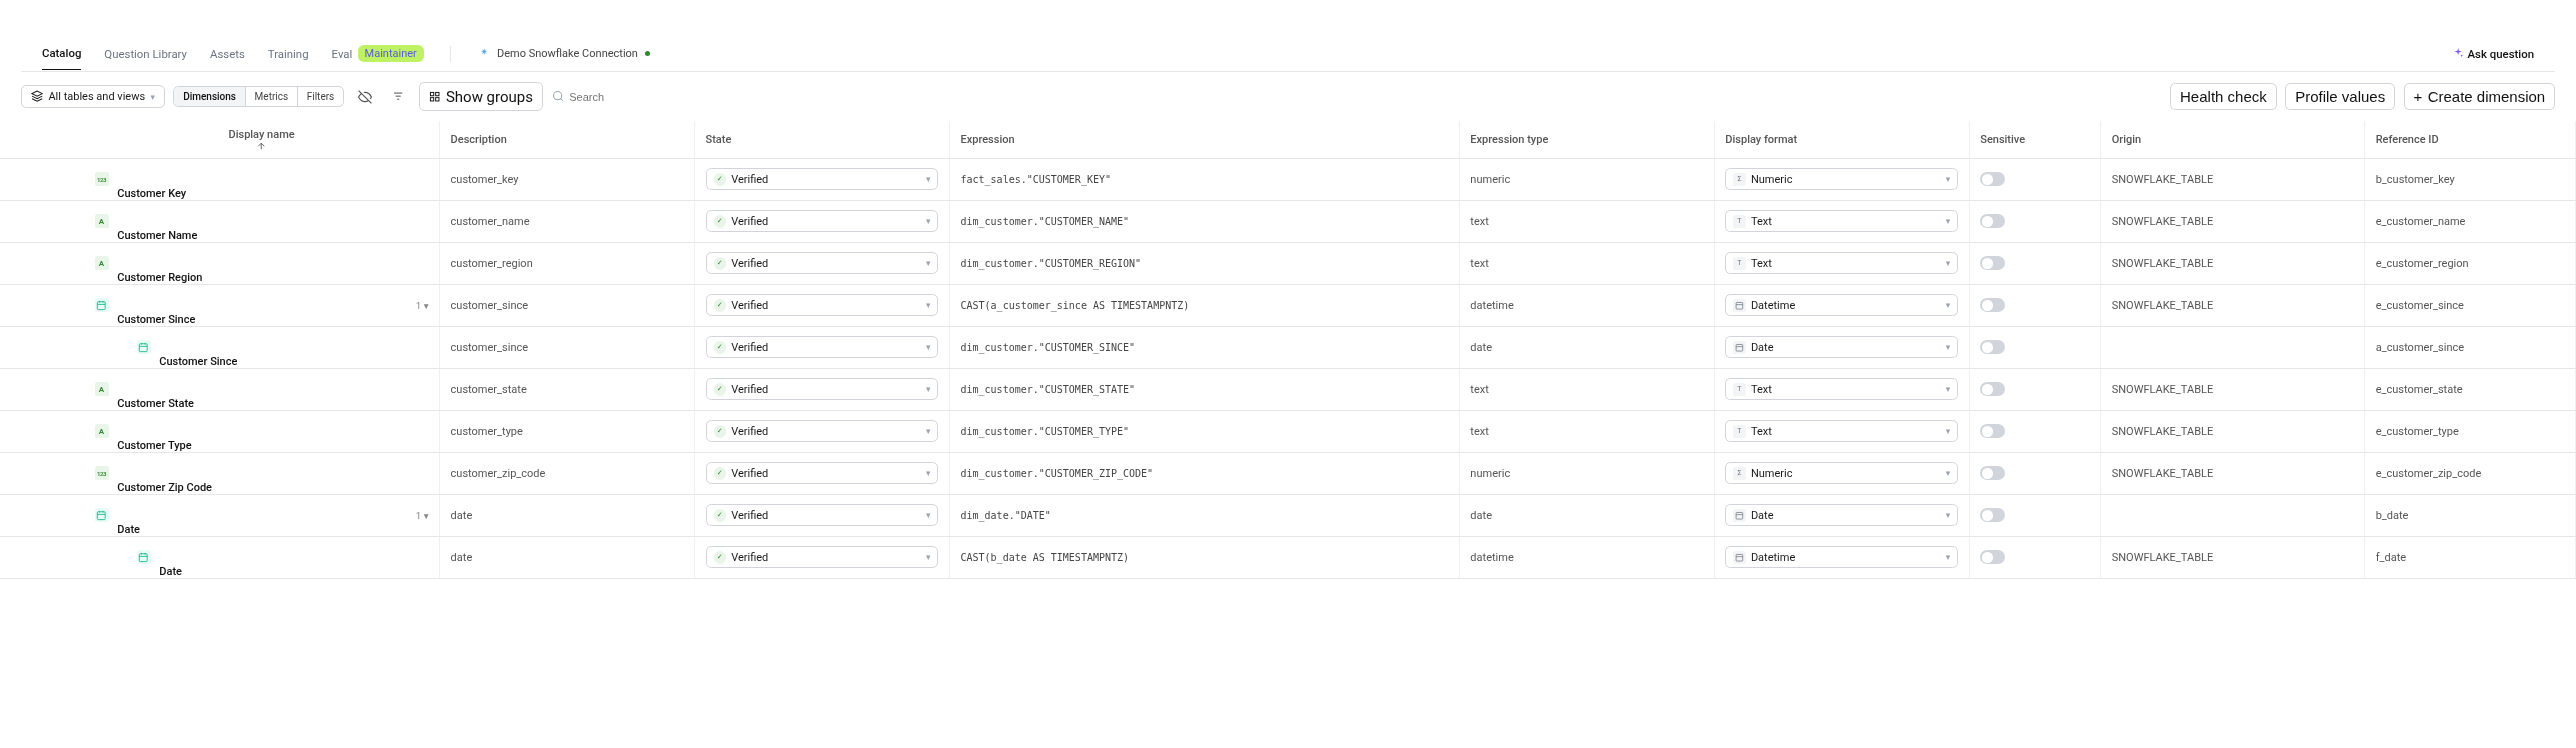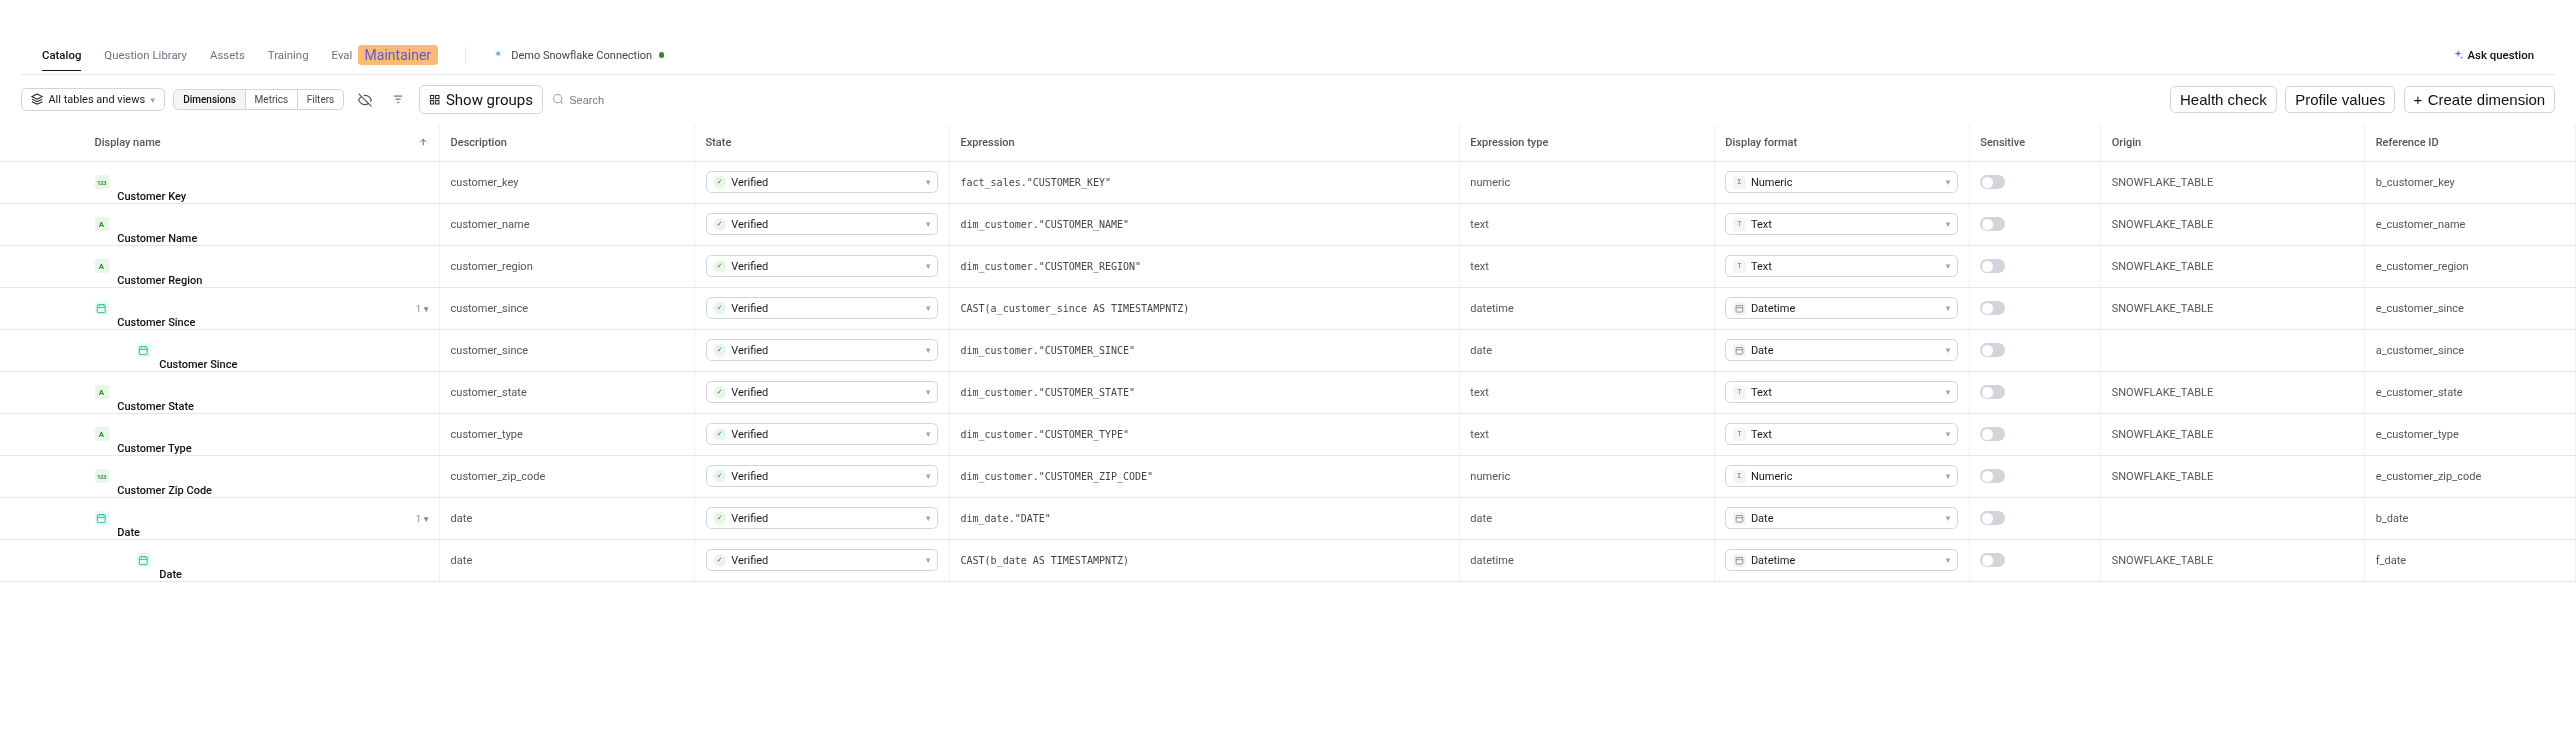--- a/index.html
+++ b/index.html
@@ -8,21 +8,21 @@
   
   .header { padding: 12.3px 21px 0 21px; }
   .breadcrumb { display: flex; align-items: center; gap: 10.5px; font-size: 11.4px; }
   .bc-icon { color: #555; }
   .bc-sep { color: #ccc; }
   .bc-item { color: #444; font-weight: 500; }
   .bc-current { color: #111; font-weight: 500; }
   .badge { font-size: 9.6px; padding: 1.8px 7px; border-radius: 3.5px; display: inline-block; }
   .badge-demo { background: #eef0ff; color: #5b5bd6; }
   .badge-ready { background: #e8f5e8; color: #2d8a2d; }
-  .badge-maintainer { background: #fdba74; color: #5b5bd6; font-size: 14px; }
+  .badge-maintainer { background: #bef264; color: #5b5bd6; font-size: 11px; border-radius: 6px; }
   
   
   .tabs-row { display: flex; align-items: center; justify-content: space-between; margin-top: 33px; padding: 0 21px; border-bottom: 0.9px solid #e5e7eb; }
   .tabs { display: flex; align-items: center; gap: 23px; }
   .tab { color: #6b7280; padding-bottom: 8.8px; cursor: pointer; display: flex; align-items: center; gap: 5.3px; }
   .tab.active { color: #111; font-weight: 500; border-bottom: 1.8px solid #111; }
   .connection { display: flex; align-items: center; gap: 7px; color: #444; font-size: 11px; padding-bottom: 8.8px; }
   .status-dot { width: 5.3px; height: 5.3px; border-radius: 50%; background: #2d8a2d; }
   .ask-btn { display: flex; align-items: center; gap: 3px; color: #111; font-weight: 500; cursor: pointer; padding-bottom: 8.8px; }
   
@@ -172,21 +172,21 @@
       <span>Create dimension</span>
     </button>
   </div>
 </div>
 
 <div class="table-wrap">
 <table>
   <thead>
     <tr>
       <th class="col-display">
-        <div class="th-inner" style="padding-left:84px;">
+        <div class="th-inner" style="padding-left:84px;flex-direction:column;">
           <span>Display name</span>
           <span>
             <svg width="10.5" height="10.5" viewBox="0 0 24 24" fill="none" stroke="currentColor" stroke-width="2">
                   <line x1="12" y1="19" x2="12" y2="5"></line>
                   <polyline points="5 12 12 5 19 12"></polyline>
                 </svg>
           </span>
         </div>
       </th>
       <th class="col-desc">Description</th>

